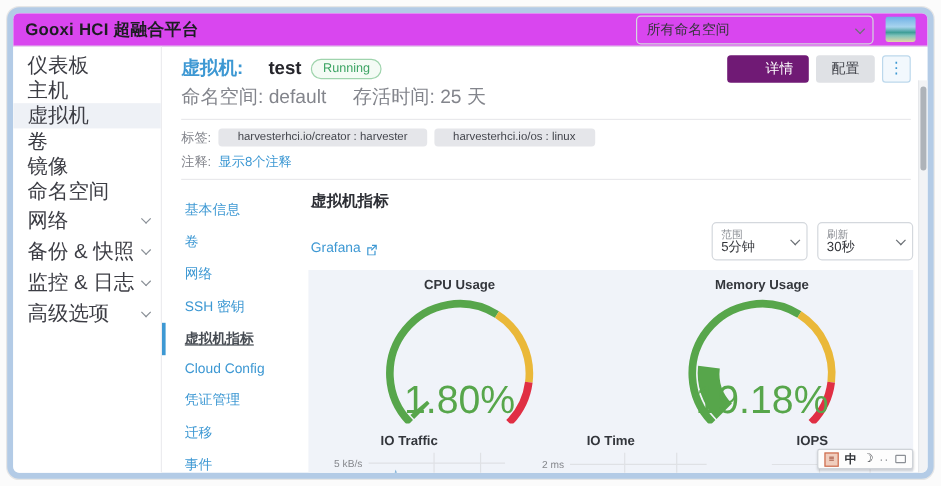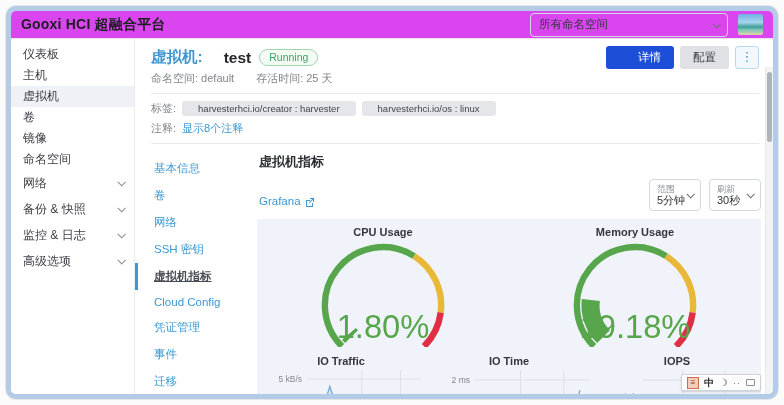--- a/index.html
+++ b/index.html
@@ -9,54 +9,54 @@
   .topbar { height:28px; display:flex; align-items:center; padding:0 10px; border-bottom:1px solid #e7e7ea; background:#d946ef; }
   .brand { font-size:14px; font-weight:bold; color:#1d1d22; letter-spacing:.2px; }
   .topbar .spacer { flex:1; }
   .ns-select { width:198px; height:21px; border:1px solid #d4d8dd; border-radius:4px; display:flex; align-items:center; padding:11px 8px; font-size:11.5px; color:#33353a; cursor:pointer; }
   .ns-select .spacer { flex:1; }
   .chev { width:6px; height:6px; border-right:1.4px solid #6b7075; border-bottom:1.4px solid #6b7075; transform:rotate(45deg) translateY(-1px); }
   .avatar { width:25px; height:21px; margin-left:10px; border-radius:2px; background:linear-gradient(180deg,#6fb0e6 0%,#a8d4ee 40%,#3f9e98 62%,#7fc3ba 75%,#e3d7a6 100%); }
   
   .layout { display:flex; height:calc(100% - 28px); }
   .sidebar { width:124px; border-right:1px solid #ececef; padding-top:5px; background:#fff; flex:none; }
-  .side-item { height:21px; display:flex; align-items:center; padding:0 10px 0 12px; font-size:12px; color:#3c3d44; cursor:pointer; }
+  .side-item { height:21px; display:flex; align-items:center; padding:0 10px 0 12px; font-size:17px; color:#3c3d44; cursor:pointer; }
   .side-item.group { height:26px; }
   .side-item.active { background:#eef1f6; }
   .side-item .spacer { flex:1; }
   .side-item .chev { border-color:#8a9097; }
   .main { flex:1; position:relative; min-width:0; }
   
   .vm-header { padding:7px 14px 0 16px; }
   .title-row { display:flex; align-items:center; }
   .kind-link { color:#3d98d3; font-size:15.5px; font-weight:bold; cursor:pointer; }
   .vm-name { color:#26262c; font-size:15.5px; font-weight:bold; margin-left:21px; }
   .badge { margin-left:8px; font-size:10.5px; color:#3da464; border:1px solid #9fd4ad; background:#f4fbf5; border-radius:9px; padding:1px 9px 2px; }
   .actions { margin-left:auto; display:flex; align-items:center; gap:6px; }
   .btn { font-size:11.5px; border-radius:3px; padding:4px 13px; cursor:pointer; border:none; }
-  .btn-primary { background:#1d4ed8; color:#fff;padding-left:32px; }
+  .btn-primary { background:#701a75; color:#fff;padding-left:32px; }
   .btn-secondary { background:#dfe1e5; color:#3c3e45; }
   .btn-kebab { width:24px; height:23px; background:#f2f8fd; border:1px solid #bcd8ec; border-radius:3px; color:#3d98d3; font-size:13px; line-height:20px; text-align:center; cursor:pointer; }
-  .meta-row { display:flex; gap:22px; margin-top:2px; font-size:11px; color:#83858c; }
+  .meta-row { display:flex; gap:22px; margin-top:2px; font-size:16px; color:#83858c; }
   .divider { height:1px; background:#e9e9ec; margin-top:7px; }
   .tag-row { display:flex; align-items:center; gap:6px; margin-top:7px; font-size:11px; color:#83858c; }
   .chip { background:#e5e6ea; color:#43454c; font-size:9.5px; border-radius:3px; padding:2px 16px; }
   .link { color:#3d98d3; cursor:pointer; }
   .ann-row { display:flex; align-items:center; gap:6px; margin-top:5px; font-size:11px; color:#83858c; }
   
   .detail-body { display:flex; height:calc(100% - 76px); }
   .tabcol { width:120px; flex:none; padding:11px 0 0 0; }
   .tab-item { font-size:11.5px; color:#3d98d3; padding:6px 0 6px 16px; cursor:pointer; border-left:3px solid transparent; }
   .tab-item.active { color:#474c53; border-left-color:#3d98d3; text-decoration:underline; font-weight:bold; }
   .content { flex:1; min-width:0; padding:4px 12px 0 2px; display:flex; flex-direction:column; }
   .panel-title { font-size:13px; font-weight:bold; color:#2d2f35; margin:5px 0 8px 2px; }
   .controls { display:flex; align-items:flex-end; margin-bottom:8px; }
   .grafana { display:flex; align-items:flex-end; gap:4px; font-size:11.5px; color:#3d98d3; cursor:pointer; margin-bottom:4px; margin-left:2px; }
   .selects { margin-left:auto; display:flex; gap:8px; }
-  .mini-select { width:52px; height:32px; border:1px solid #d4d8dd; border-radius:4px; background:#fff; display:flex; align-items:center; padding:12px 7px; cursor:pointer; }
+  .mini-select { width:80px; height:32px; border:1px solid #d4d8dd; border-radius:4px; background:#fff; display:flex; align-items:center; padding:12px 7px; cursor:pointer; }
   .mini-select .txt { flex:1; }
   .mini-select .lab { font-size:9px; color:#8a8d93; line-height:10px; }
   .mini-select .val { font-size:11px; color:#33353a; line-height:12px; }
   
   .metrics-panel { flex:1; min-height:0; background:#f0f3f9; overflow:hidden; }
   .gauges-row { display:flex; padding-top:4px;align-items:flex-end; }
   .gauge-cell { flex:1; text-align:center; }
   .g-title { font-size:11px; font-weight:bold; color:#33363c; margin:3px 0 0; }
   .gauge-svg { width:218px; height:109px; }
   .charts-row { display:flex; padding-top:4px; }
@@ -168,22 +168,22 @@
 
       <div class="detail-body">
         <div class="tabcol">
             <div class="tab-item">基本信息</div>
             <div class="tab-item">卷</div>
             <div class="tab-item">网络</div>
             <div class="tab-item">SSH 密钥</div>
             <div class="tab-item active">虚拟机指标</div>
             <div class="tab-item">Cloud Config</div>
             <div class="tab-item">凭证管理</div>
+            <div class="tab-item">迁移</div>
             <div class="tab-item">事件</div>
-            <div class="tab-item">迁移</div>
           </div>
 
         <div class="content">
           <div class="panel-title">虚拟机指标</div>
           <div class="controls">
             <div class="grafana">
               <span>Grafana</span>
               <svg width="10" height="10" viewBox="0 0 10 10">
                   <path d="M1 3 h4 v1 H2 v5 h5 V6 h1 v4 H1 Z M5 1 h4 v4 H8 V2.7 L4.8 5.9 4.1 5.2 7.3 2 H5 Z" fill="#3d98d3"></path>
                 </svg>

